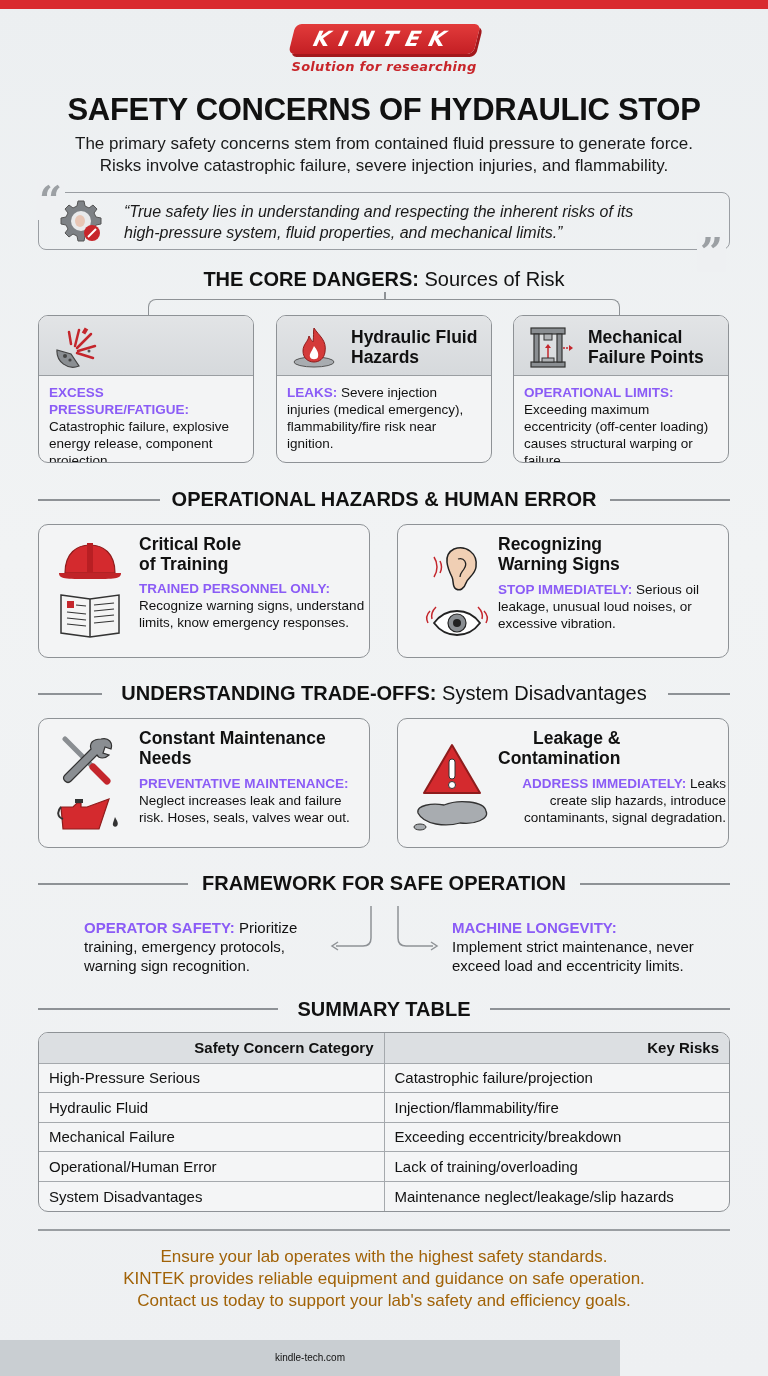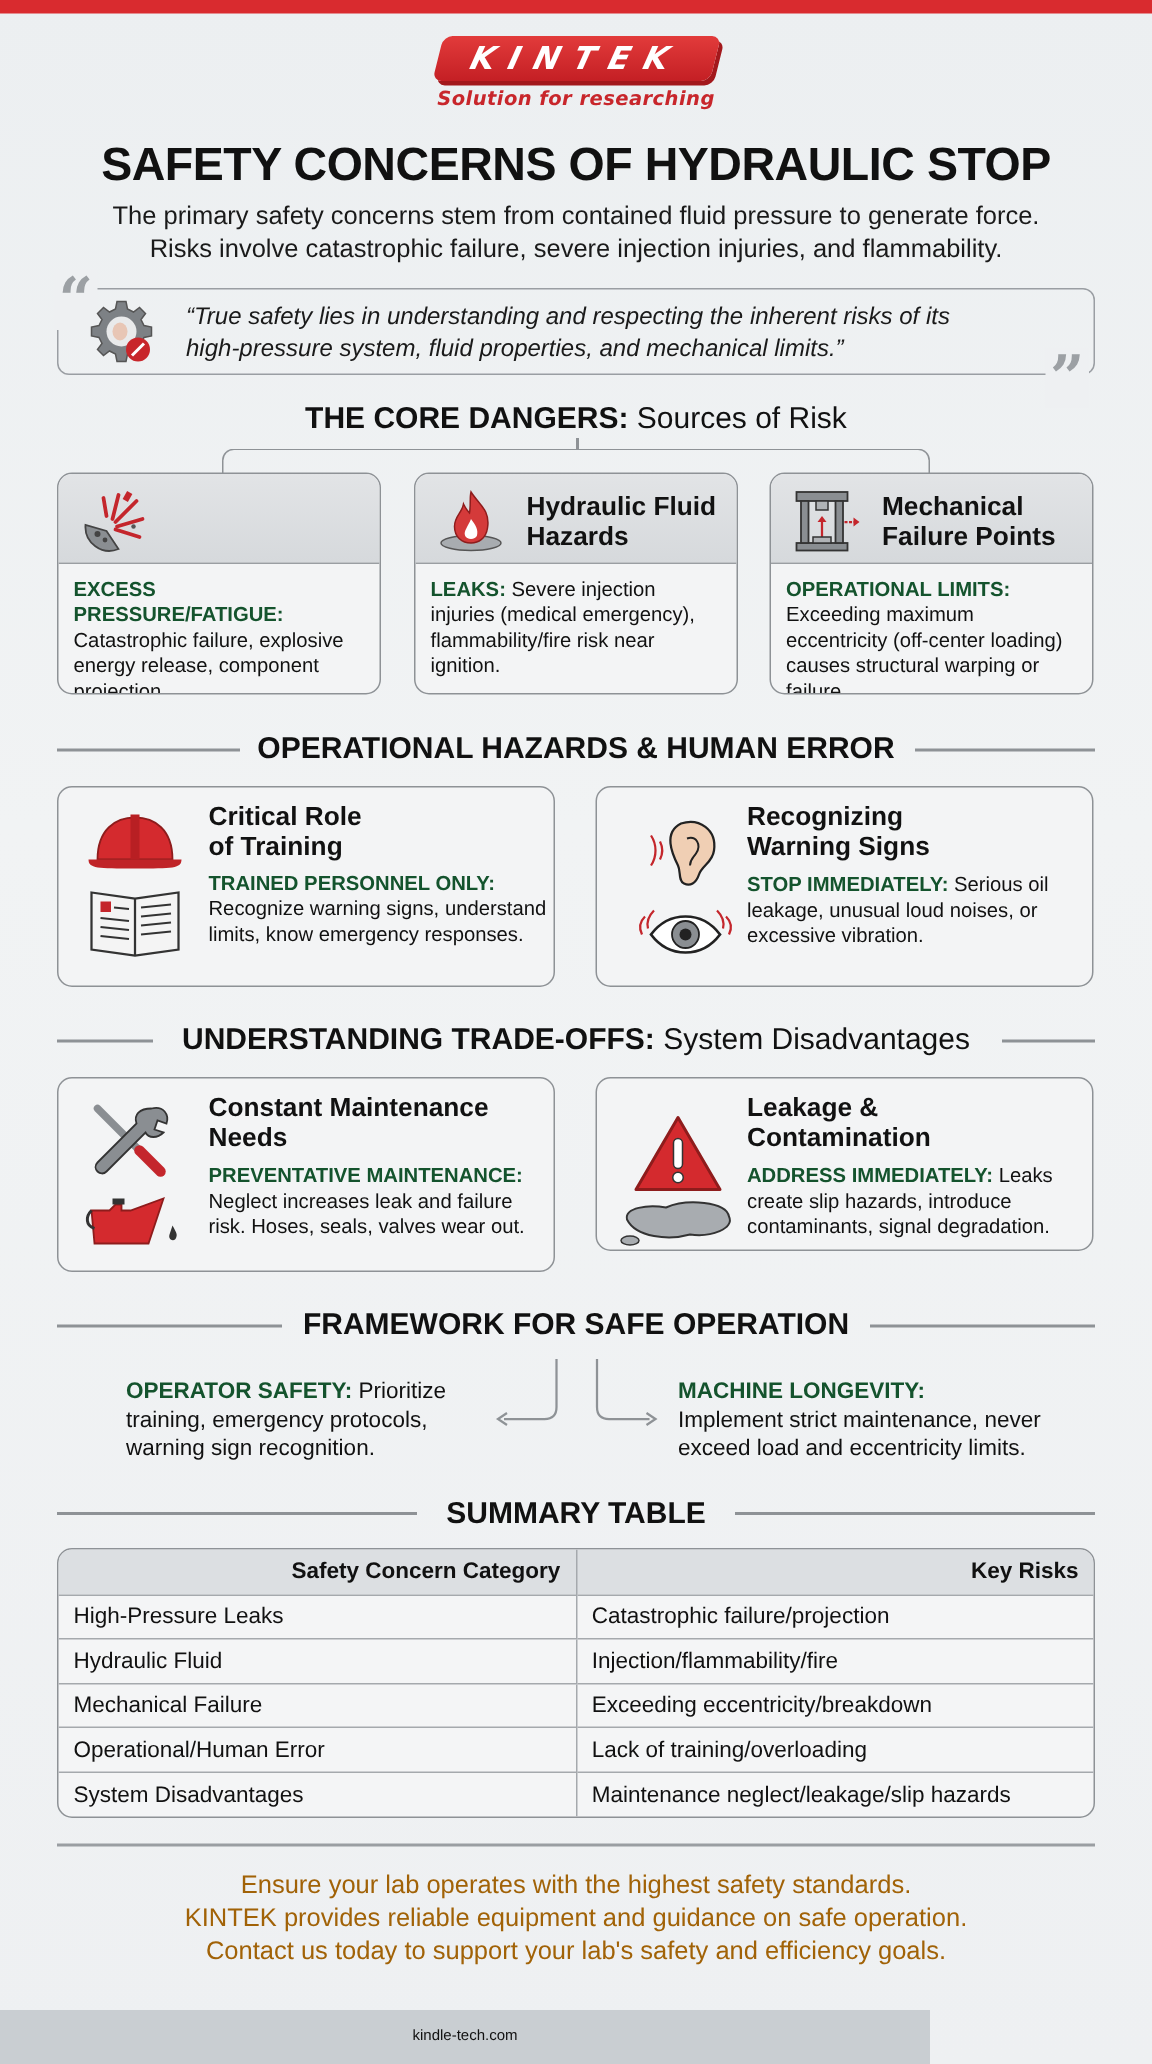--- a/index.html
+++ b/index.html
@@ -33,21 +33,21 @@
   .rule { position: absolute; height: 1.5px; background: #8e9296; }
 
   .core-connector { position: absolute; top: 299px; left: 148px; width: 472px; height: 18px; border: 1.5px solid #8e9296; border-bottom: none; border-radius: 8px 8px 0 0; }
   .core-stem { position: absolute; top: 292px; left: 384px; width: 1.5px; height: 8px; background: #8e9296; }
 
   .core-card { position: absolute; top: 315px; width: 216px; height: 148px; border: 1.5px solid #8e9296; border-radius: 10px; background: #f3f4f5; overflow: hidden; }
   .core-head { height: 60px; background: linear-gradient(180deg,#e2e4e6,#d6d9dc); border-bottom: 1.5px solid #9a9ea2; position: relative; }
   .core-head svg { position: absolute; left: 14px; top: 8px; width: 46px; height: 46px; }
   .core-head .ttl { position: absolute; left: 74px; top: 11px; font-size: 17.5px; font-weight: bold; line-height: 20px; color: #111; }
   .core-body { padding: 8px 10px; font-size: 13.5px; line-height: 17px; color: #111; }
-  .red { color: #14532d; font-weight: bold; }
+  .red { color: #8b5cf6; font-weight: bold; }
 
   .op-card { position: absolute; width: 332px; border: 1.5px solid #8e9296; border-radius: 10px; background: #f3f4f5; }
   .op-card svg.ic { position: absolute; }
   .op-card .ttl { position: absolute; left: 100px; font-size: 17.5px; font-weight: bold; line-height: 20px; color: #111; }
   .op-card .body { position: absolute; left: 100px; width: 228px; font-size: 13.5px; line-height: 17px; color: #111; }
 
   .fw-text { position: absolute; font-size: 15px; line-height: 19px; color: #111; }
 
   .table-wrap { position: absolute; top: 1032px; left: 38px; width: 692px; border: 1.5px solid #8e9296; border-radius: 10px; overflow: hidden; background: #f4f5f6; }
   table { width: 100%; border-collapse: collapse; font-size: 15px; }
@@ -248,21 +248,21 @@
   <div class="ttl" style="top:9px;">
     <div>Constant Maintenance</div>
     <div>Needs</div>
   </div>
   <div class="body" style="top:56px;">
     <div class="red">PREVENTATIVE MAINTENANCE:</div>
     <div>Neglect increases leak and failure risk. Hoses, seals, valves wear out.</div>
   </div>
 </div>
 
-<div class="op-card" style="top:718px; left:397px; height:116px;">
+<div class="op-card" style="top:718px; left:397px; height:130px;text-align:right;">
   <svg class="ic" style="left:12px; top:20px; width:84px; height:96px;" viewBox="0 0 84 96">
     <path d="M42 6 L70 54 H14Z" fill="#d42a2e" stroke="#8e1c1c" stroke-width="2" stroke-linejoin="round"></path>
     <rect x="39" y="20" width="6" height="20" rx="3" fill="#fff" stroke="#333"></rect>
     <circle cx="42" cy="46" r="3.5" fill="#fff" stroke="#333"></circle>
     <path d="M8 74 C6 66 22 64 34 66 C48 60 74 62 76 72 C80 80 64 86 50 84 C36 88 14 86 8 74Z" fill="#a8acb0" stroke="#333" stroke-width="1.3"></path>
     <ellipse cx="10" cy="88" rx="6" ry="3" fill="#a8acb0" stroke="#333"></ellipse>
   </svg>
   <div class="ttl" style="top:9px;">
     <div>Leakage &amp;</div>
     <div>Contamination</div>
@@ -300,21 +300,21 @@
 <div class="table-wrap">
   <table>
     <thead>
       <tr>
         <th>Safety Concern Category</th>
         <th>Key Risks</th>
       </tr>
     </thead>
     <tbody>
       <tr>
-        <td>High-Pressure Leaks</td>
+        <td>High-Pressure Serious</td>
         <td>Catastrophic failure/projection</td>
       </tr>
       <tr>
         <td>Hydraulic Fluid</td>
         <td>Injection/flammability/fire</td>
       </tr>
       <tr>
         <td>Mechanical Failure</td>
         <td>Exceeding eccentricity/breakdown</td>
       </tr>

